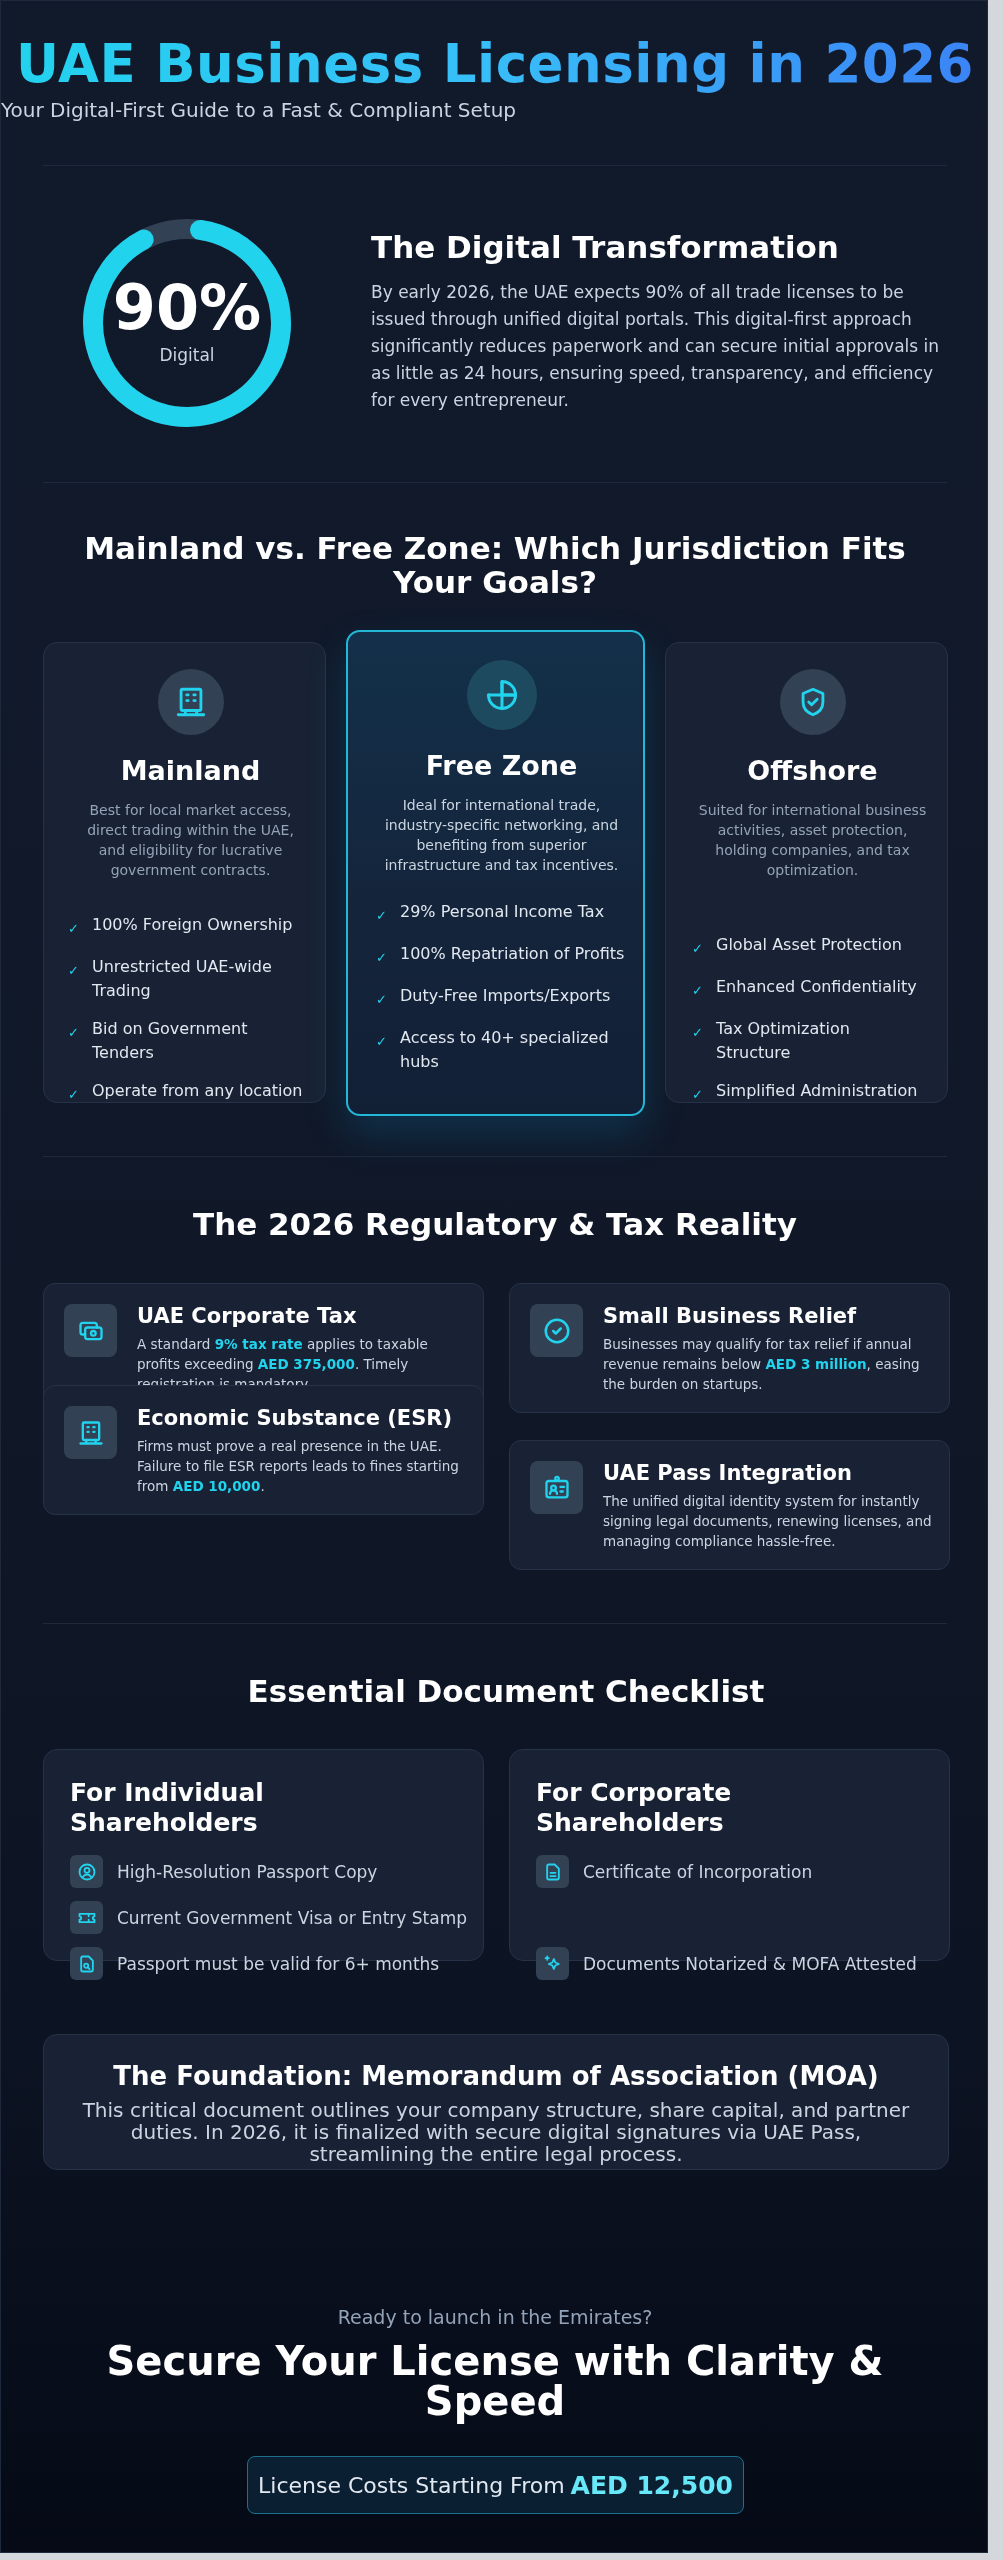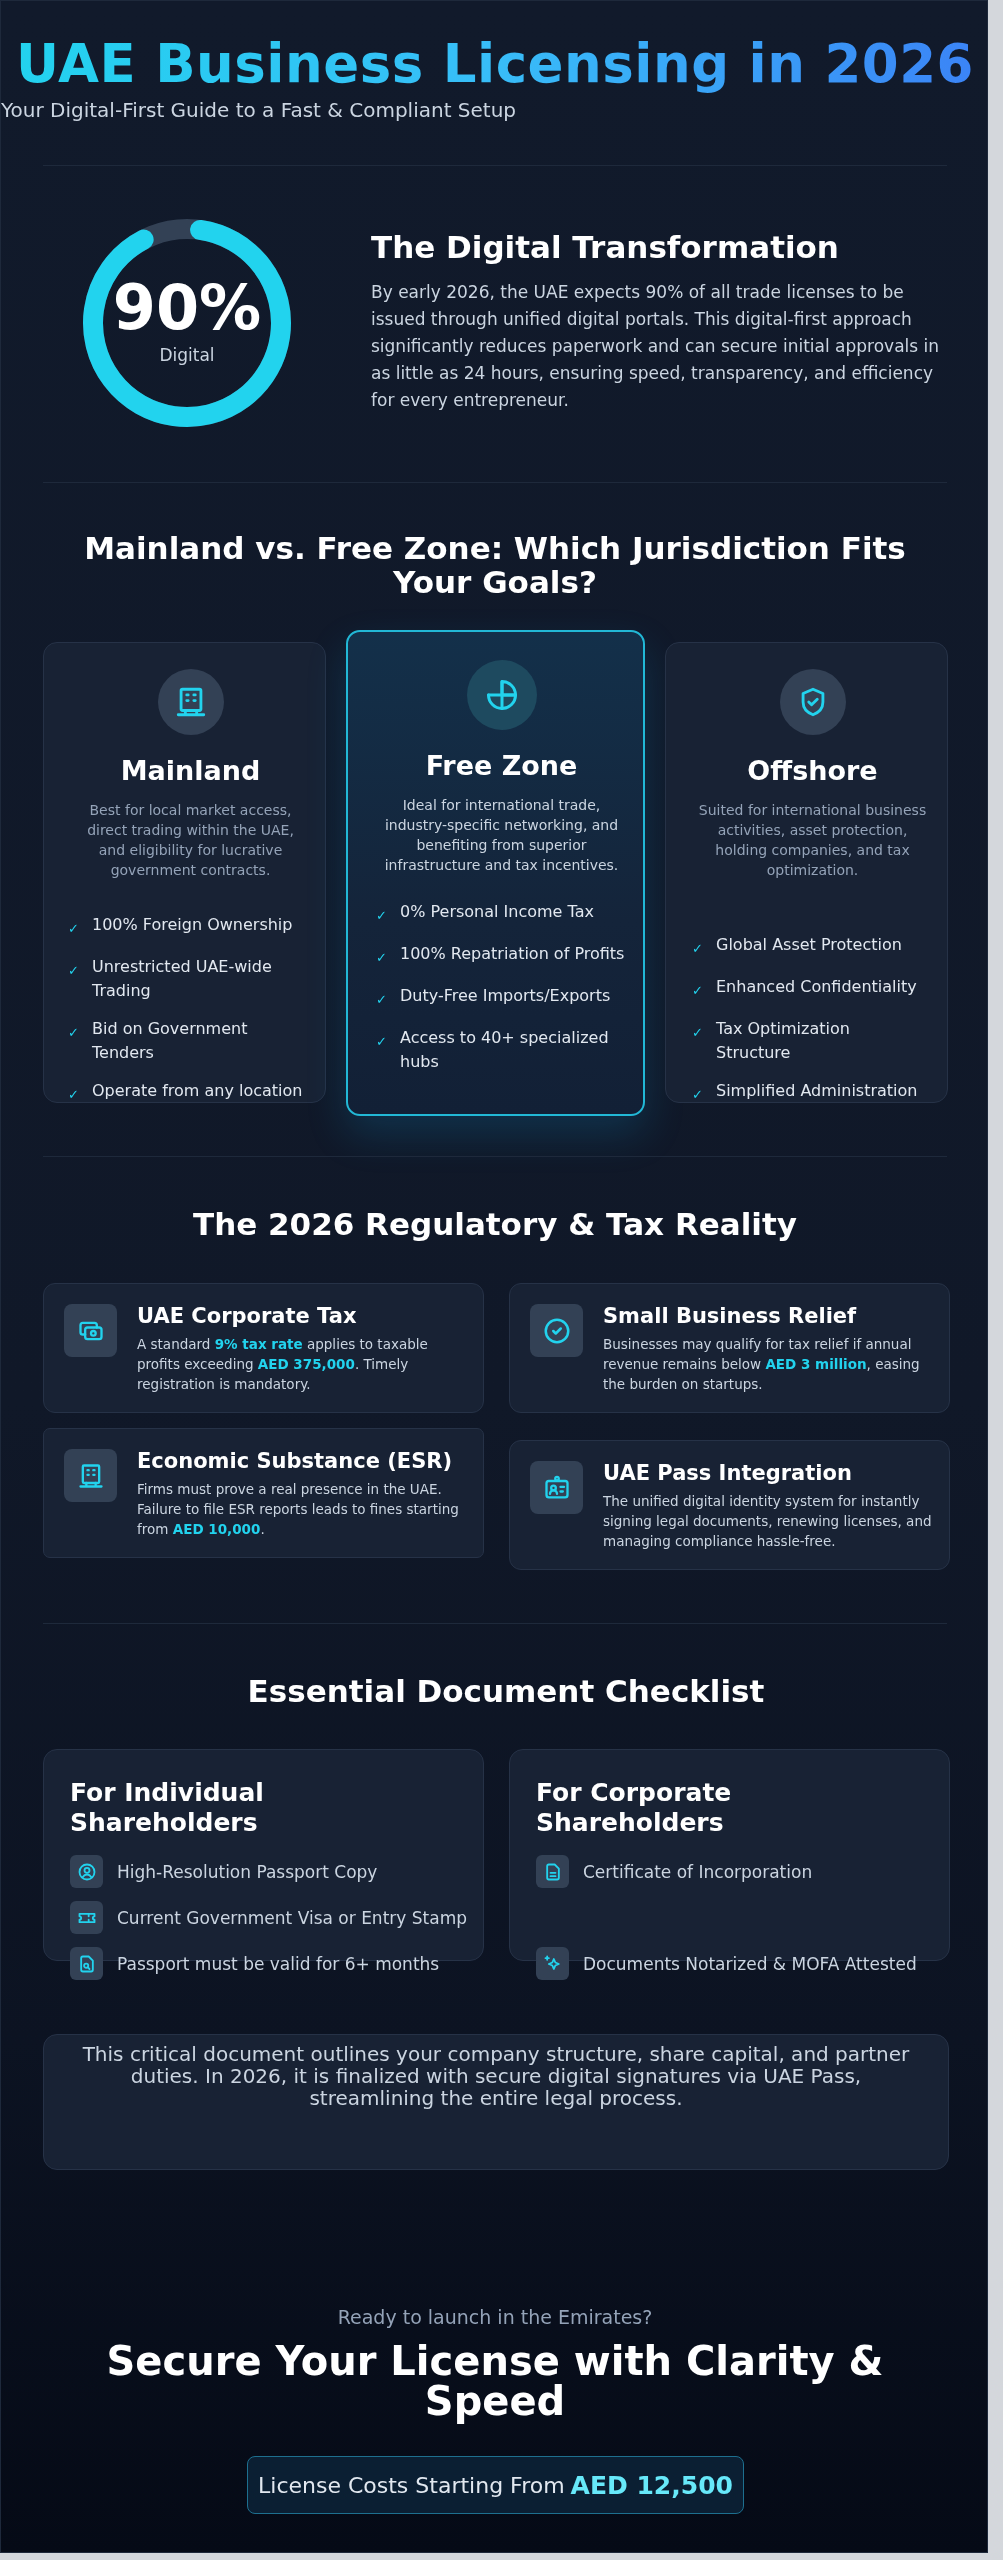--- a/index.html
+++ b/index.html
@@ -136,21 +136,21 @@
         <path d="M12 3a9 9 0 0 1 9 9h-9z"></path>
           <path d="M3 12h18M12 3v18"></path>
           <path d="M3 12a9 9 0 0 0 18 0"></path>
       </svg>
     </div>
     <div class="jname">Free Zone</div>
     <div class="jdesc">Ideal for international trade, industry-specific networking, and benefiting from superior infrastructure and tax incentives.</div>
     <ul class="jlist" style="top:268px; left:28px;">
       <li>
           <span class="chk">✓</span>
-          <span>0% Personal Income Tax</span>
+          <span>29% Personal Income Tax</span>
         </li>
       <li>
           <span class="chk">✓</span>
           <span>100% Repatriation of Profits</span>
         </li>
       <li>
           <span class="chk">✓</span>
           <span>Duty-Free Imports/Exports</span>
         </li>
       <li>
@@ -209,21 +209,21 @@
     <div class="ricon">
       <svg width="30" height="30" viewBox="0 0 24 24" fill="none" stroke="#22d3ee" stroke-width="2" stroke-linecap="round" stroke-linejoin="round">
         <circle cx="12" cy="12" r="9"></circle>
           <path d="M9 12l2 2 4-4"></path>
       </svg>
     </div>
     <div class="rtitle">Small Business Relief</div>
     <div class="rbody"><span>Businesses may qualify for tax relief if annual revenue remains below </span><span class="hl">AED 3 million</span><span>, easing the burden on startups.</span></div>
   </div>
 
-  <div class="rcard" style="left:42px; top:1427px;border-radius:7px;">
+  <div class="rcard" style="left:42px; top:1384px;">
     <div class="ricon">
       <svg width="28" height="28" viewBox="0 0 24 24" fill="none" stroke="#22d3ee" stroke-width="2" stroke-linecap="round" stroke-linejoin="round">
         <rect x="5" y="3" width="14" height="15" rx="1"></rect>
           <path d="M9 7h1M14 7h1M9 11h1M14 11h1M3 21h18M8 18v3M16 18v3"></path>
       </svg>
     </div>
     <div class="rtitle">Economic Substance (ESR)</div>
     <div class="rbody"><span>Firms must prove a real presence in the UAE. Failure to file ESR reports leads to fines starting from </span><span class="hl">AED 10,000</span><span>.</span></div>
   </div>
 
@@ -293,20 +293,21 @@
         <svg width="20" height="20" viewBox="0 0 24 24" fill="none" stroke="#22d3ee" stroke-width="2.2" stroke-linecap="round" stroke-linejoin="round">
             <path d="M13 6l1.8 4.2L19 12l-4.2 1.8L13 18l-1.8-4.2L7 12l4.2-1.8z"></path>
             <path d="M5 3v4M3 5h4"></path>
           </svg>
       </span>
       <span class="dtext">Documents Notarized &amp; MOFA Attested</span>
     </div>
   </div>
 
   <div class="moa">
+    <div class="moa-title">The Foundation: Memorandum of Association (MOA)</div>
     <div class="moa-body">This critical document outlines your company structure, share capital, and partner duties. In 2026, it is finalized with secure digital signatures via UAE Pass, streamlining the entire legal process.</div>
   </div>
 
   <div class="cta-pre">Ready to launch in the Emirates?</div>
   <h2 class="cta-title">Secure Your License with Clarity &amp; Speed</h2>
   <div class="cta-box">
     <span class="cta-label">License Costs Starting From</span>
     <span class="cta-price">AED 12,500</span>
   </div>
 </div>

